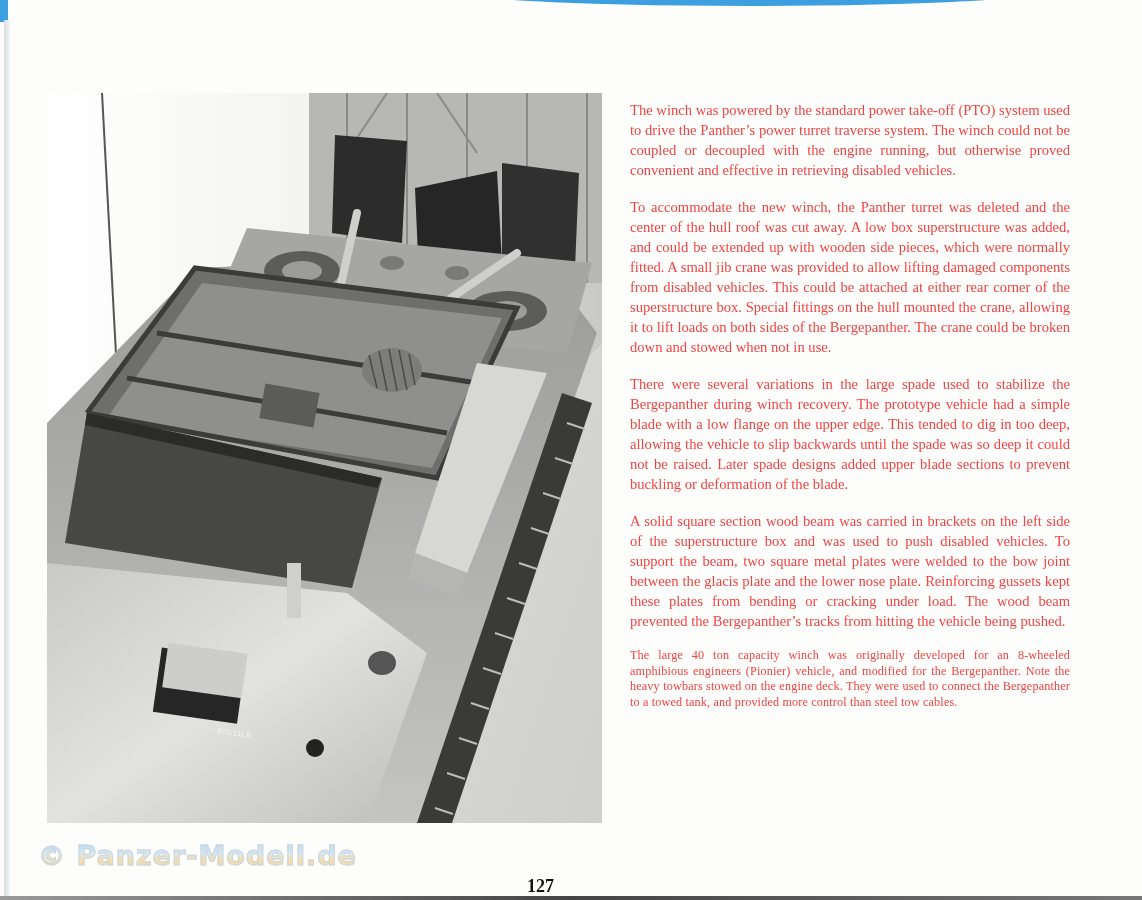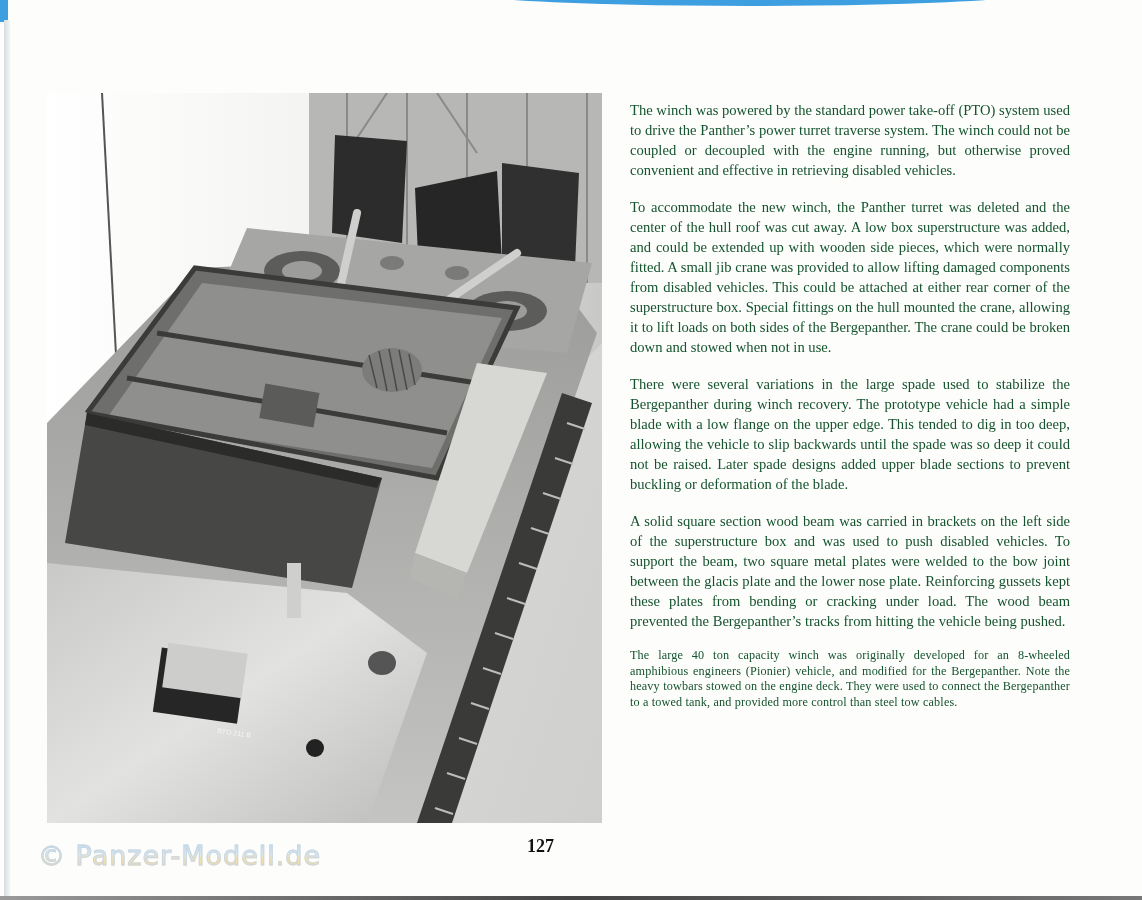--- a/index.html
+++ b/index.html
@@ -23,37 +23,37 @@
     position: absolute; left: 0; top: 896px; width: 1142px; height: 4px;
     background: linear-gradient(to right, #9a9a9a, #444, #777);
   }
   .photo {
     position: absolute; left: 47px; top: 93px; width: 555px; height: 730px;
     background: #e5e5e3; overflow: hidden;
   }
   .photo svg { display: block; }
   .text-col {
     position: absolute; left: 630px; top: 100px; width: 440px;
-    color: #14532d;
+    color: #ef4444;
   }
   .para {
     font-size: 14.6px; line-height: 20px; text-align: justify;
     margin: 0 0 17px 0; hyphens: manual;
   }
   .caption {
     font-size: 12.2px; line-height: 15.6px; text-align: justify;
     letter-spacing: 0.15px;
   }
   .page-number {
-    position: absolute; left: 527px; top: 836px; font-size: 18px; font-weight: bold;
+    position: absolute; left: 527px; top: 876px; font-size: 18px; font-weight: bold;
     color: #111;
   }
   .watermark {
     position: absolute; left: 38px; top: 840px; font-family: "DejaVu Sans", sans-serif;
-    font-size: 27px; font-weight: normal; letter-spacing: 1px;
+    font-size: 27px; font-weight: bold; letter-spacing: 1px;
     color: transparent;
     background: linear-gradient(to bottom, #b9d6ee 0%, #d9e6ee 45%, #f1dfb5 60%, #ecd4a0 100%);
     -webkit-background-clip: text; background-clip: text;
     -webkit-text-stroke: 1px #c9d7e2;
   }
 </style>
 </head>
 <body>
 
 <div class="top-band"></div>

